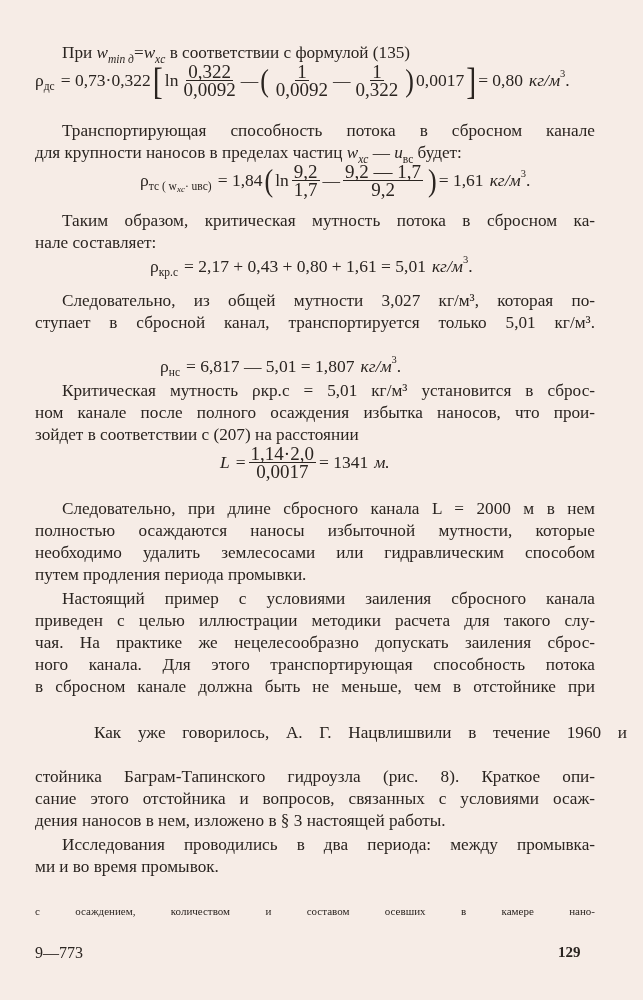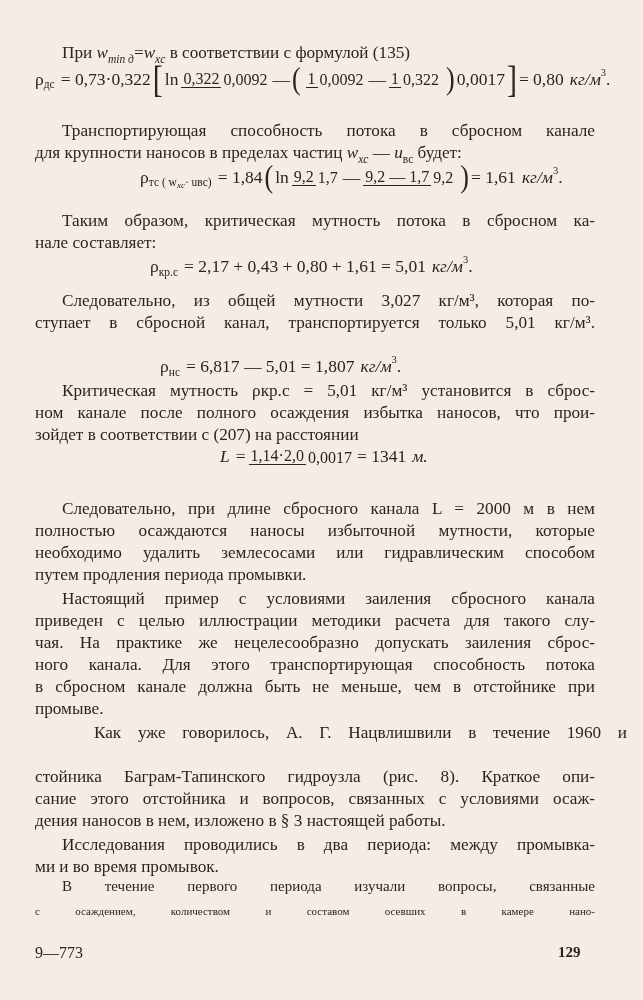--- a/index.html
+++ b/index.html
@@ -12,21 +12,21 @@
   }
   .page { position:absolute; left:0; top:0; width:577px; height:1000px; }
   .line {
     position:absolute; left:35px; width:560px;
     font-size:17.2px; line-height:22px; white-space:nowrap;
     text-align:justify; text-align-last:justify;
   }
   .indent { left:62px; width:533px; }
   .last { text-align-last:left; }
   .formula { position:absolute; font-size:17.5px; white-space:nowrap; display:flex; align-items:center; }
-  .frac { display:inline-flex; flex-direction:row; align-items:center; vertical-align:middle; margin:0 3px; font-size:16px; line-height:15px; }
+  .frac { display:inline-flex; flex-direction:column; align-items:center; vertical-align:middle; margin:0 3px; font-size:19px; line-height:15px; }
   .frac .num { padding:0 2px 1px; border-bottom:1px solid #2a2420; }
   .frac .den { padding:1px 2px 0; }
   .big { font-size:30px; line-height:30px; margin:0 2px; transform:scaleY(1.25); display:inline-block; }
   .med { font-size:26px; line-height:26px; margin:0 2px; transform:scaleY(1.2); display:inline-block; }
   .sub { font-size:11.5px; position:relative; top:5px; }
   .sup { font-size:10.5px; position:relative; top:-7px; }
   i, .it { font-style:italic; }
   .footer-left { position:absolute; left:35px; top:910px; font-size:16px; }
   .footer-right { position:absolute; left:558px; top:910px; font-size:15px; font-weight:bold; }
   .sp { display:inline-block; width:6px; }
@@ -152,28 +152,26 @@
   <div class="line indent" style="top:498px;">Следовательно, при длине сбросного канала L = 2000 м в нем</div>
   <div class="line" style="top:520px;">полностью осаждаются наносы избыточной мутности, которые</div>
   <div class="line" style="top:542px;">необходимо удалить землесосами или гидравлическим способом</div>
   <div class="line last" style="top:564px;">путем продления периода промывки.</div>
 
   <div class="line indent" style="top:588px;font-family:Liberation Serif, serif;">Настоящий пример с условиями заиления сбросного канала</div>
   <div class="line" style="top:610px;">приведен с целью иллюстрации методики расчета для такого слу-</div>
   <div class="line" style="top:632px;">чая. На практике же нецелесообразно допускать заиления сброс-</div>
   <div class="line" style="top:654px;">ного канала. Для этого транспортирующая способность потока</div>
   <div class="line" style="top:676px;">в сбросном канале должна быть не меньше, чем в отстойнике при</div>
-  <div class="line last" style="top:698px;">промыве.</div>
 
   <div class="line indent" style="top:722px;margin-left:32px;">Как уже говорилось, А. Г. Нацвлишвили в течение 1960 и</div>
   <div class="line" style="top:766px;">стойника Баграм-Тапинского гидроузла (рис. 8). Краткое опи-</div>
   <div class="line" style="top:788px;">сание этого отстойника и вопросов, связанных с условиями осаж-</div>
   <div class="line last" style="top:810px;">дения наносов в нем, изложено в § 3 настоящей работы.</div>
 
   <div class="line indent" style="top:834px;">Исследования проводились в два периода: между промывка-</div>
   <div class="line last" style="top:856px;">ми и во время промывок.</div>
 
-  <div class="line indent" style="top:878px; font-size:15px; line-height:17px;">В течение первого периода изучали вопросы, связанные</div>
   <div class="line" style="top:903px; font-size:11px; line-height:17px;">с осаждением, количеством и составом осевших в камере нано-</div>
 
   <div class="footer-left" style="top:944px;">9—773</div>
   <div class="footer-right" style="top:944px;">129</div>
 </div>
 
 </body></html>

